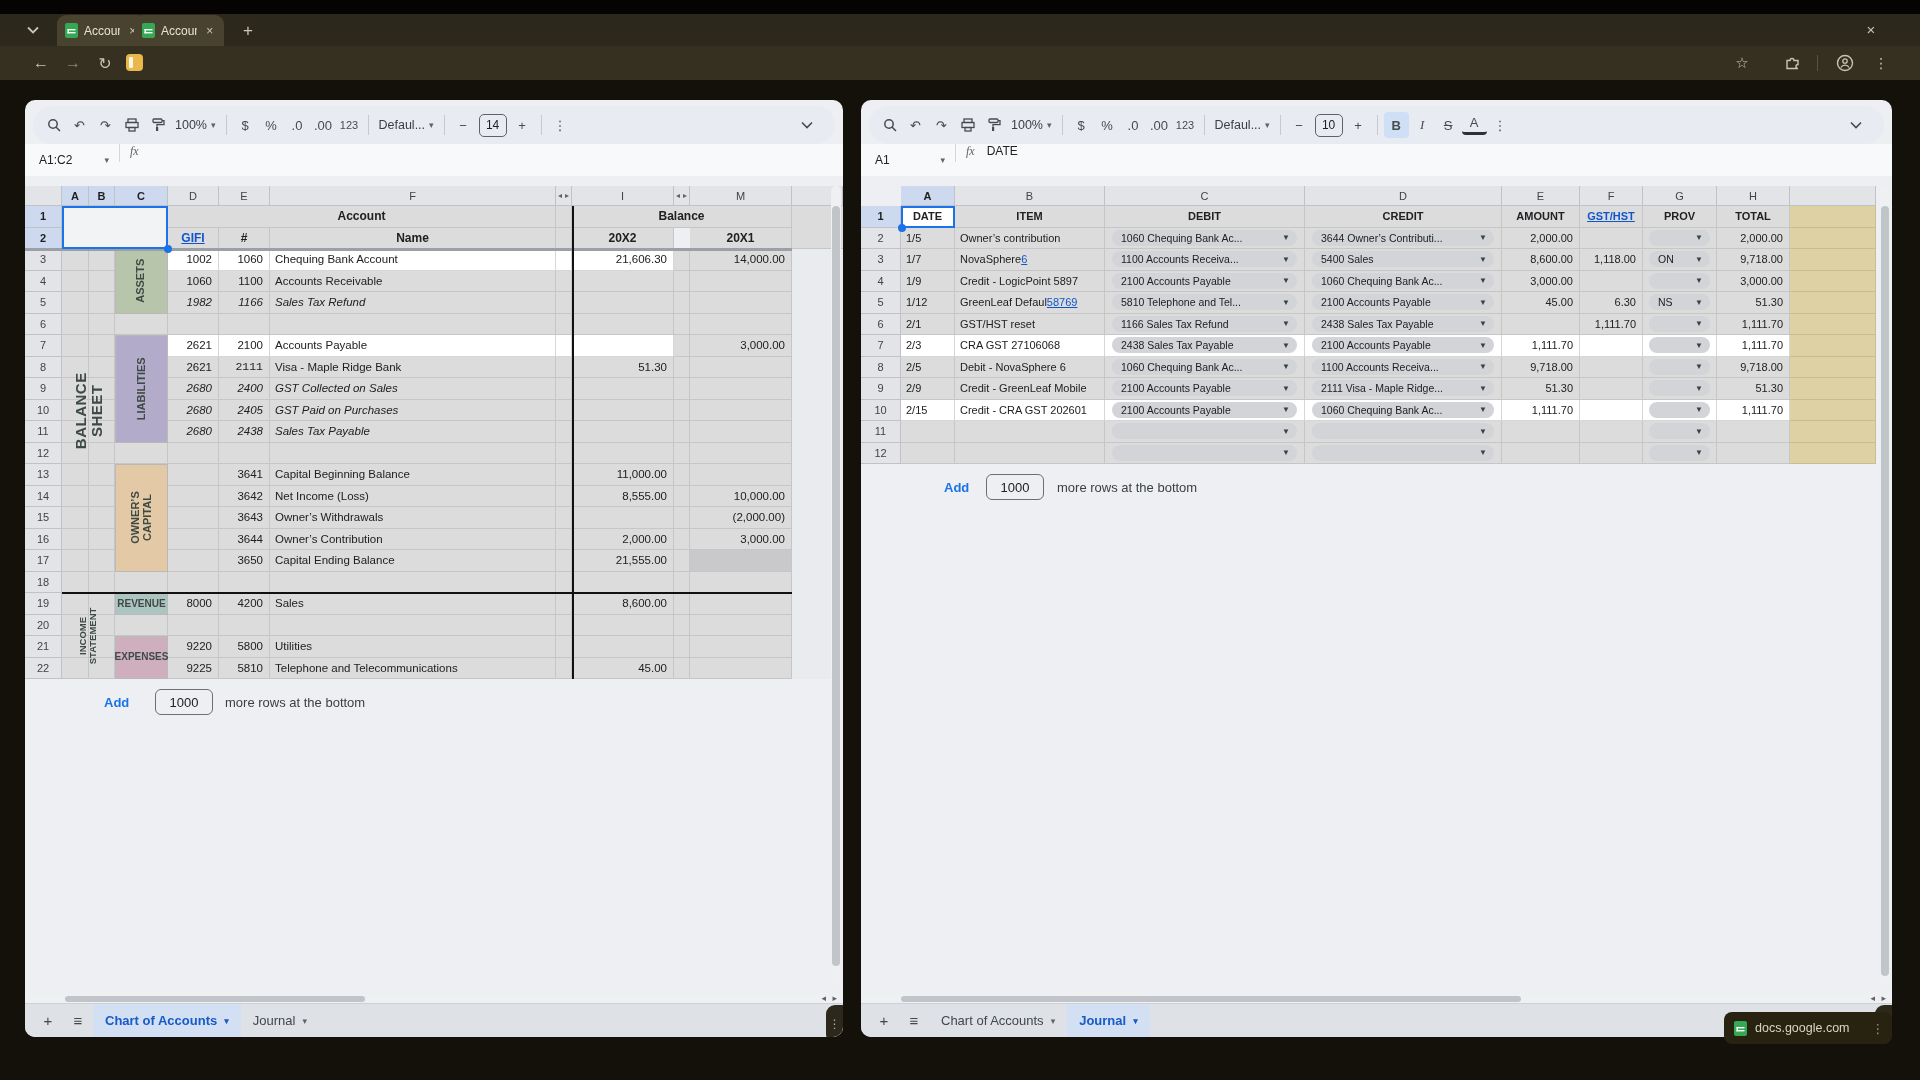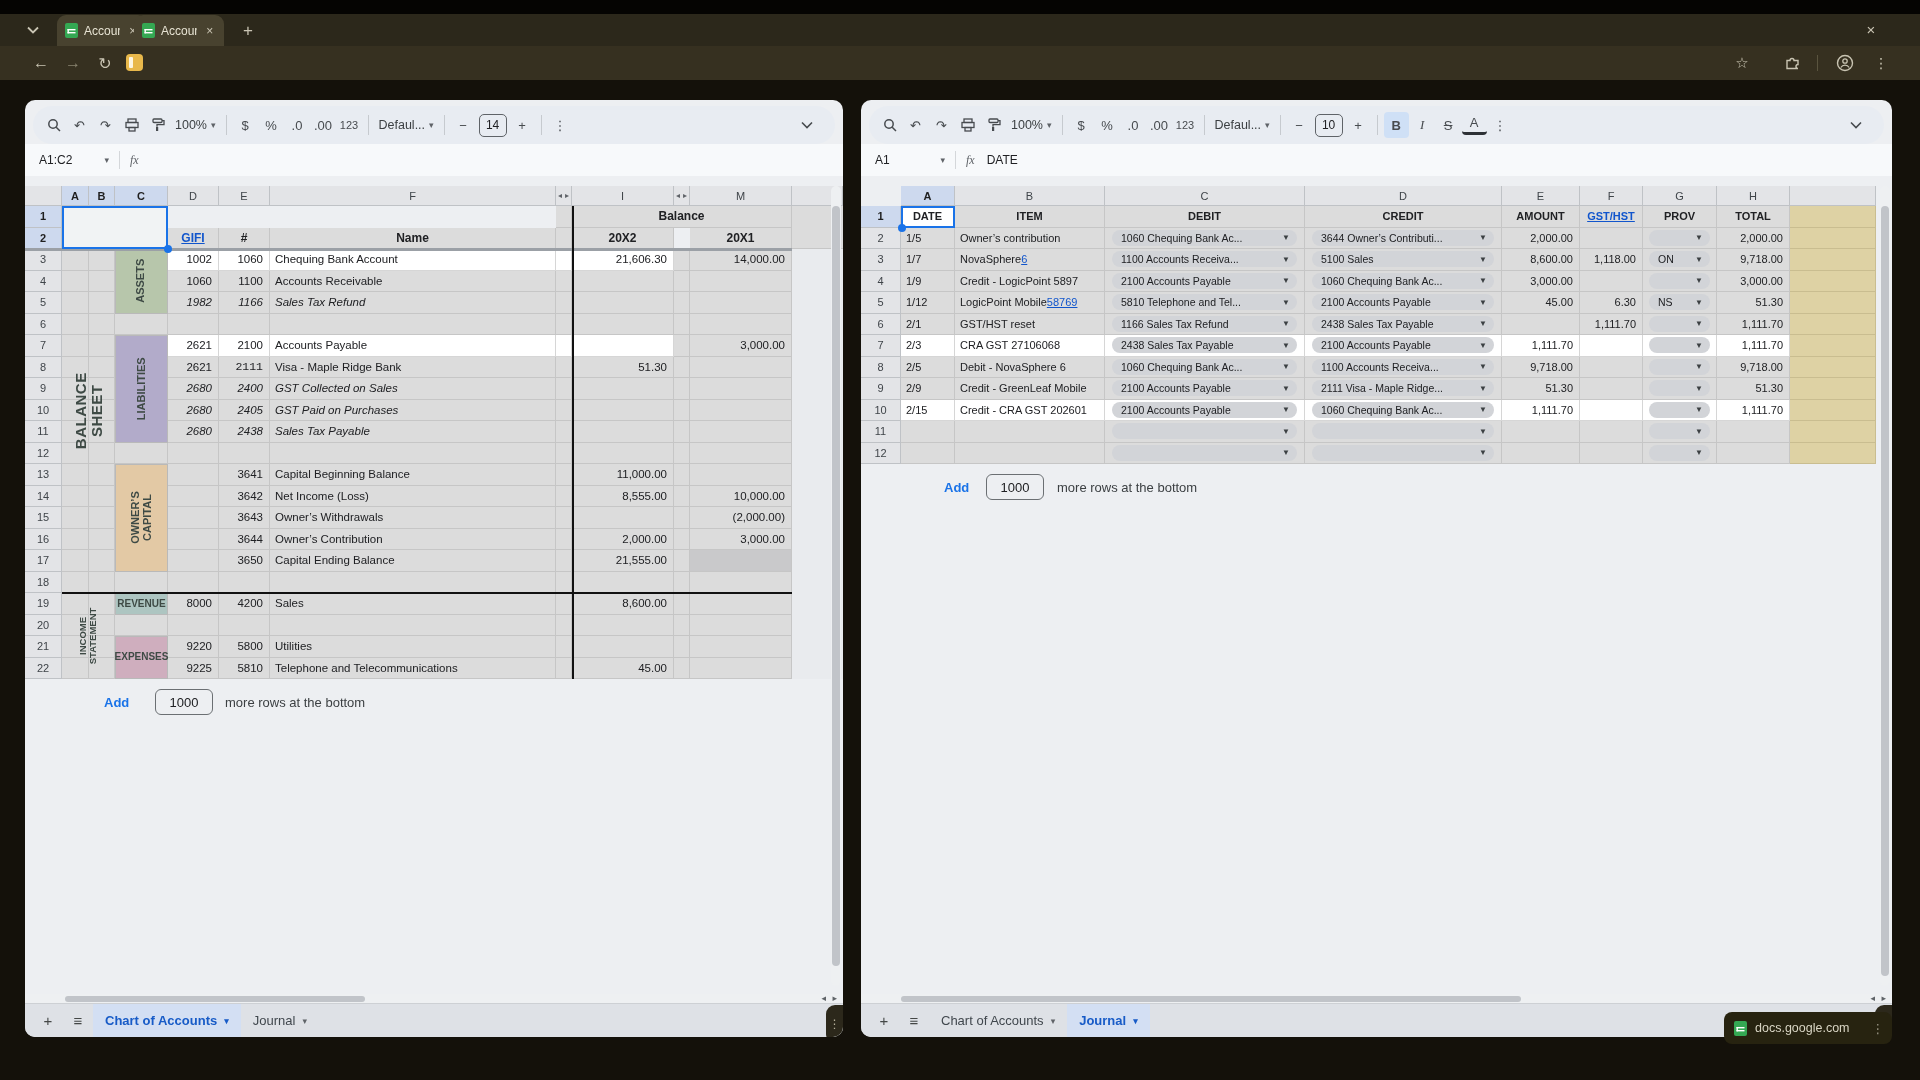--- a/index.html
+++ b/index.html
@@ -29,21 +29,21 @@
   .ti{min-width:25px;height:26px;display:flex;align-items:center;justify-content:center;
     font-size:13px;color:#474b4f;border-radius:4px;}
   .tsep{width:1px;height:20px;background:#c6cacf;margin:0 5px;}
   .tlabelbtn{display:flex;align-items:center;gap:4px;font-size:12.5px;color:#3c4043;padding:0 4px;}
   .caret{font-size:9px;color:#5f6368;}
   .fontbox{border:1.4px solid #5f6368;border-radius:5px;width:26px;height:21px;display:flex;
     align-items:center;justify-content:center;font-size:12px;color:#202124;margin:0 2px;}
   .bold-active{background:#cfe0f6;border-radius:4px;font-weight:bold;}
   .toolchev{position:absolute;right:16px;}
   .formularow{position:absolute;left:0;right:0;top:44px;height:32px;background:#f7f9fb;
-    display:flex;align-items:center;font-size:12px;color:#202124;}
+    display:flex;font-size:12px;color:#202124;}
   .namebox{width:70px;padding-left:14px;display:flex;justify-content:space-between;align-items:center;}
   .fxsep{width:1px;height:18px;background:#d4d7da;margin:0 10px;}
   .fx{font-style:italic;font-family:"Liberation Serif",serif;color:#5f6368;margin-right:12px;}
   .gridhost{position:absolute;left:0;top:0;right:0;bottom:0;}
   
   .hscroll{position:absolute;left:0;right:0;bottom:33px;height:10px;background:#eef0f2;}
   .hthumb{position:absolute;top:2px;height:6px;background:#c1c4c9;border-radius:3px;}
   .scrollarrows{position:absolute;right:4px;top:-1px;font-size:9px;color:#5f6368;letter-spacing:2px;}
   .sheetbar{position:absolute;left:0;right:0;bottom:0;height:33px;background:#dee1e6;
     border-top:1px solid #cdd0d4;display:flex;align-items:center;font-size:13px;color:#40474d;}
@@ -233,20 +233,21 @@
         <div class="cell hdrcell" style="left: 0px; top: 364px; width: 37px; height: 21.5px;">13</div>
         <div class="cell hdrcell" style="left: 0px; top: 385.5px; width: 37px; height: 21.5px;">14</div>
         <div class="cell hdrcell" style="left: 0px; top: 407px; width: 37px; height: 21.5px;">15</div>
         <div class="cell hdrcell" style="left: 0px; top: 428.5px; width: 37px; height: 21.5px;">16</div>
         <div class="cell hdrcell" style="left: 0px; top: 450px; width: 37px; height: 21.5px;">17</div>
         <div class="cell hdrcell" style="left: 0px; top: 471.5px; width: 37px; height: 21.5px;">18</div>
         <div class="cell hdrcell" style="left: 0px; top: 493px; width: 37px; height: 21.5px;">19</div>
         <div class="cell hdrcell" style="left: 0px; top: 514.5px; width: 37px; height: 21.5px;">20</div>
         <div class="cell hdrcell" style="left: 0px; top: 536px; width: 37px; height: 21.5px;">21</div>
         <div class="cell hdrcell" style="left: 0px; top: 557.5px; width: 37px; height: 21.5px;">22</div>
+        <div class="cell graycell bold ctr" style="left: 143px; top: 106px; width: 388px; height: 21.5px; font-size: 12px;">Account</div>
         <div class="cell graycell" style="left: 531px; top: 106px; width: 16px; height: 21.5px;"></div>
         <div class="cell graycell bold ctr" style="left: 547px; top: 106px; width: 220px; height: 21.5px; font-size: 12px;">Balance</div>
         <div class="cell graycell" style="left: 767px; top: 106px; width: 51px; height: 43px; border-right: none;"></div>
         <div class="cell graycell bold ctr linktext" style="left: 143px; top: 127.5px; width: 51px; height: 21.5px; font-size: 12px;">GIFI</div>
         <div class="cell graycell bold ctr" style="left: 194px; top: 127.5px; width: 51px; height: 21.5px; font-size: 12px;">#</div>
         <div class="cell graycell bold ctr" style="left: 245px; top: 127.5px; width: 286px; height: 21.5px; font-size: 12px;">Name</div>
         <div class="cell graycell" style="left: 531px; top: 127.5px; width: 16px; height: 21.5px;"></div>
         <div class="cell graycell bold ctr" style="left: 547px; top: 127.5px; width: 102px; height: 21.5px; font-size: 12px;">20X2</div>
         <div class="cell graycell bold ctr" style="left: 665px; top: 127.5px; width: 102px; height: 21.5px; font-size: 12px;">20X1</div>
         <div class="cell graycell" style="left: 37px; top: 149px; width: 27px; height: 21.5px;"></div>
@@ -649,21 +650,21 @@
           <span class="linktext">6</span>
         </div>
         <div class="cell graycell" style="left: 244px; top: 149px; width: 200px; height: 21.5px; font-size: 11px;">
           <div class="pill">
             <span>1100 Accounts Receiva...</span>
             <span class="pv">▼</span>
           </div>
         </div>
         <div class="cell graycell" style="left: 444px; top: 149px; width: 197px; height: 21.5px; font-size: 11px;">
           <div class="pill">
-            <span>5100 Sales</span>
+            <span>5400 Sales</span>
             <span class="pv">▼</span>
           </div>
         </div>
         <div class="cell graycell num" style="left: 641px; top: 149px; width: 78px; height: 21.5px; font-size: 11px;">8,600.00</div>
         <div class="cell graycell num" style="left: 719px; top: 149px; width: 63px; height: 21.5px; font-size: 11px;">1,118.00</div>
         <div class="cell graycell ctr" style="left: 782px; top: 149px; width: 74px; height: 21.5px;">
           <div class="pill" style="flex: 0 0 auto; width: 52px; margin: 0px;">
             <span>ON</span>
             <span class="pv">▼</span>
           </div>
@@ -691,21 +692,21 @@
         <div class="cell graycell ctr" style="left: 782px; top: 170.5px; width: 74px; height: 21.5px;">
           <div class="pill" style="flex: 0 0 auto; width: 52px; margin: 0px;">
             <span></span>
             <span class="pv">▼</span>
           </div>
         </div>
         <div class="cell graycell num" style="left: 856px; top: 170.5px; width: 73px; height: 21.5px; font-size: 11px;">3,000.00</div>
         <div class="cell" style="left: 929px; top: 170.5px; width: 86px; height: 21.5px; background: rgb(222, 210, 164); border-right-color: rgb(201, 189, 144); border-bottom-color: rgb(201, 189, 144);"></div>
         <div class="cell graycell" style="left: 40px; top: 192px; width: 54px; height: 21.5px; padding-left: 5px; font-size: 11px;">1/12</div>
         <div class="cell graycell" style="left: 94px; top: 192px; width: 150px; height: 21.5px; padding-left: 5px; font-size: 11px;">
-          <span>LogicPoint Mobile </span>
+          <span>GreenLeaf Defaul </span>
           <span class="linktext">58769</span>
         </div>
         <div class="cell graycell" style="left: 244px; top: 192px; width: 200px; height: 21.5px; font-size: 11px;">
           <div class="pill">
             <span>5810 Telephone and Tel...</span>
             <span class="pv">▼</span>
           </div>
         </div>
         <div class="cell graycell" style="left: 444px; top: 192px; width: 197px; height: 21.5px; font-size: 11px;">
           <div class="pill">

